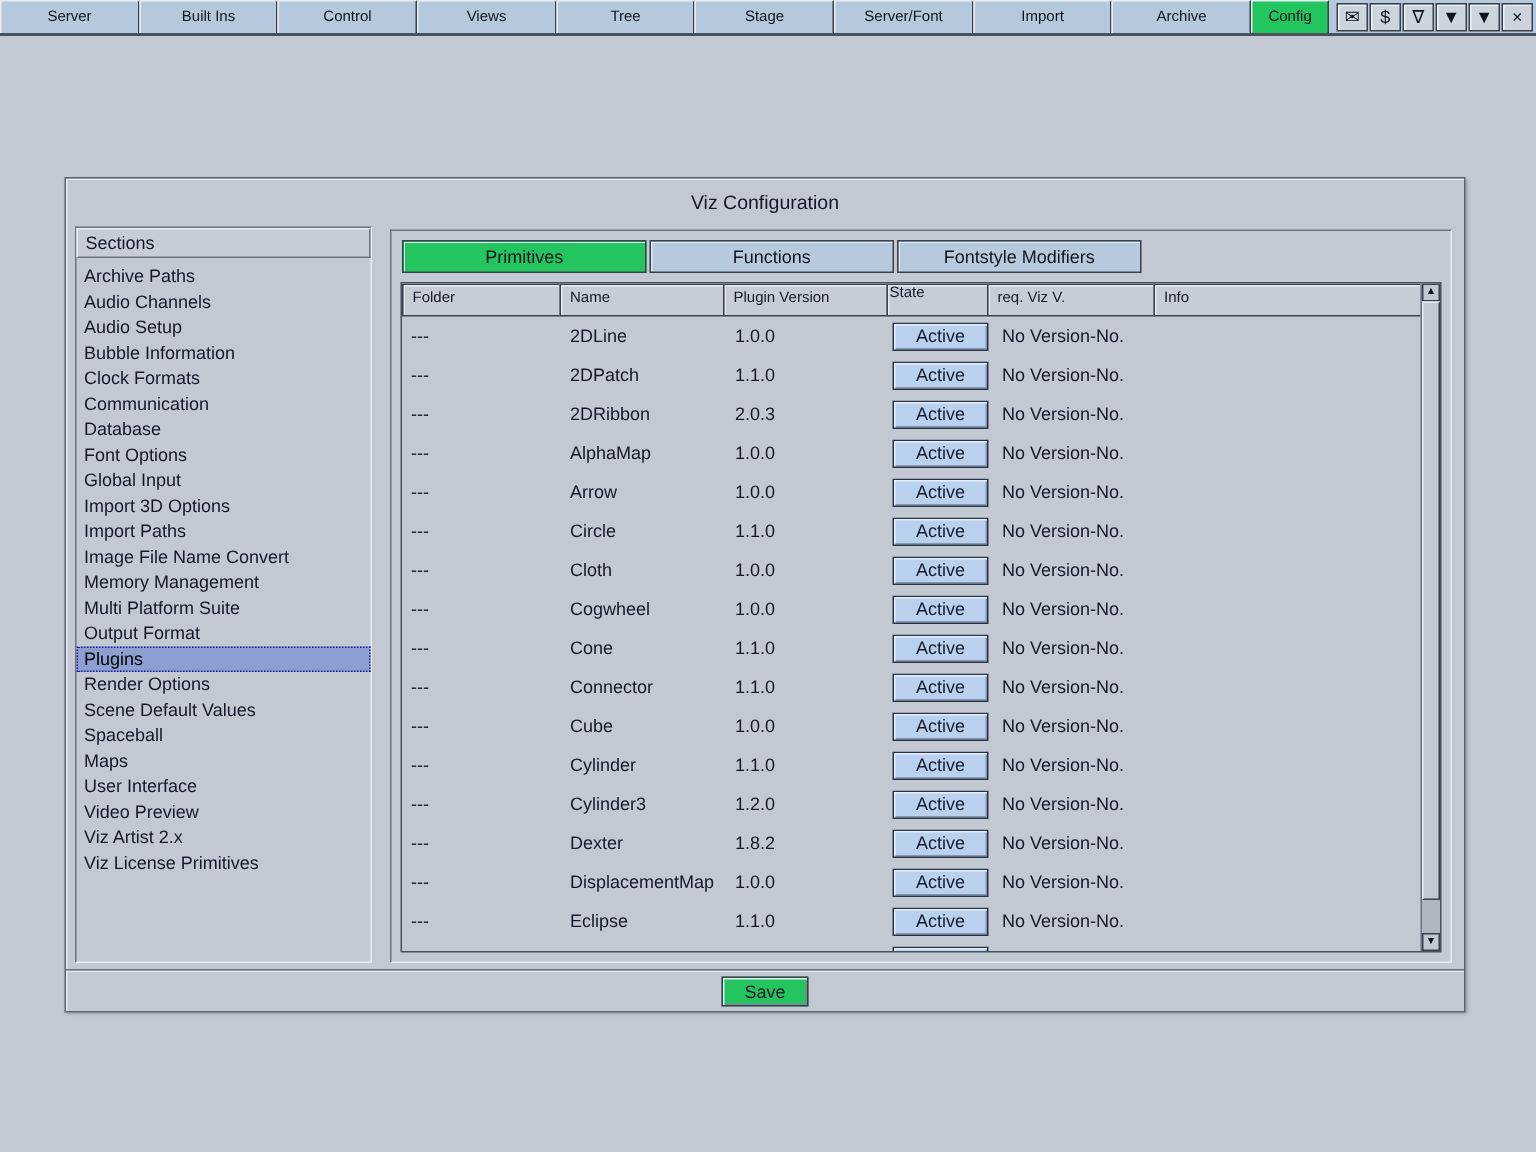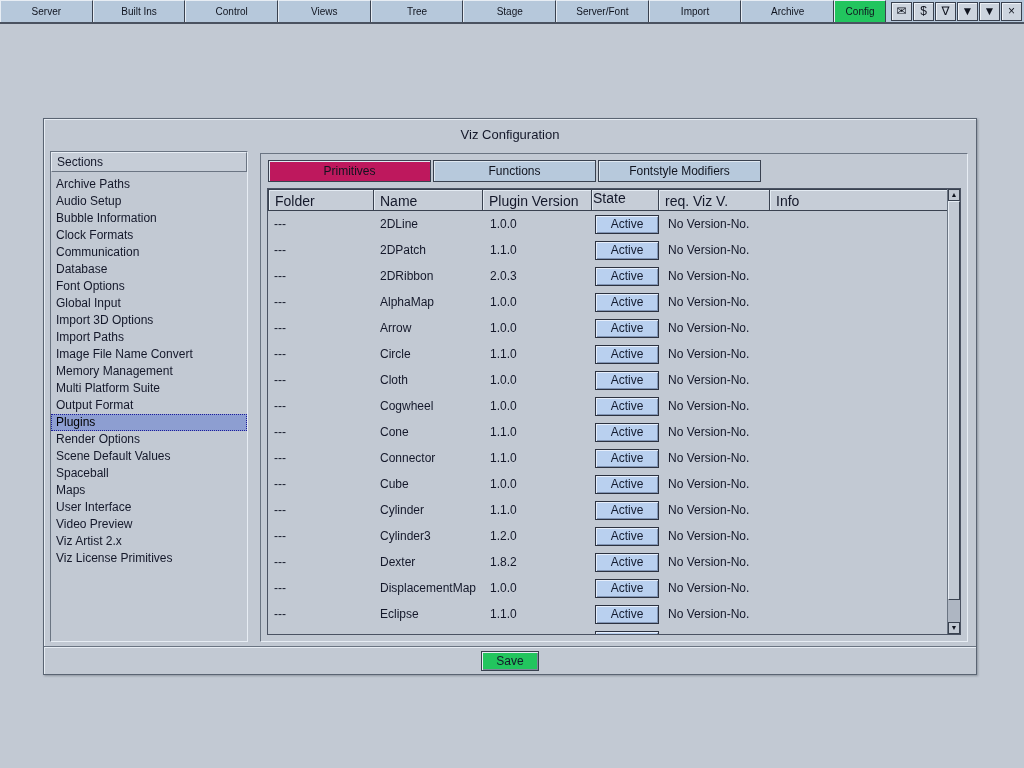--- a/index.html
+++ b/index.html
@@ -95,39 +95,39 @@
   .panel-tabs { display:flex; height:22px; margin:1px 0 6px 1px; }
   .panel-tab {
     width:163px; display:flex; align-items:center; justify-content:center;
     background:#b7c9dc;
     border:1px solid #39414f;
     box-shadow: inset 1px 1px 0 #dfe8f1;
     margin-right:2px;
     font-size:12px; color:#10141f; cursor:default;
     white-space:nowrap;
   }
-  .panel-tab.active { background:#be185d;text-align:right; }
+  .panel-tab.active { background:#22c55e;text-align:right; }
 
   
   .table-frame {
     position:absolute; left:6px; right:6px; top:34px; bottom:6px;
     border:1px solid #4a5262;
     display:flex;
     background:#c2c9d3;
   }
   .table-content { flex:1; display:flex; flex-direction:column; overflow:hidden; }
   .thead { display:flex; flex:0 0 22px; }
   .hcell {
     border:1px solid #39414f;
     box-shadow: inset 1px 1px 0 #e4ebf3;
     background:#c6cdd7;
     padding:3px 6px 0 6px;
     margin-right:-1px;
     white-space:nowrap; overflow:hidden;
-    font-size:14px;
+    font-size:10px;
   }
   .tbody { flex:1; overflow:hidden; }
   .trow { display:flex; height:26px; align-items:center; }
   .cell { padding:0 6px; white-space:nowrap; overflow:hidden; font-size:12px; }
   .col-folder { width:106px; }
   .col-name   { width:110px; }
   .col-version{ width:110px; }
   .col-state  { width:68px; padding:0 1px; }
   .col-req    { width:112px; }
   .col-info   { flex:1; }
@@ -209,20 +209,21 @@
 
 <div class="dialog">
   <div class="dialog-title">Viz Configuration</div>
 
   <div class="dialog-body">
 
     <div class="sections-panel">
       <div class="sections-header">Sections</div>
       <div class="sections-list">
           <div class="section-item">Archive Paths</div>
+          <div class="section-item">Audio Channels</div>
           <div class="section-item">Audio Setup</div>
           <div class="section-item">Bubble Information</div>
           <div class="section-item">Clock Formats</div>
           <div class="section-item">Communication</div>
           <div class="section-item">Database</div>
           <div class="section-item">Font Options</div>
           <div class="section-item">Global Input</div>
           <div class="section-item">Import 3D Options</div>
           <div class="section-item">Import Paths</div>
           <div class="section-item">Image File Name Convert</div>

